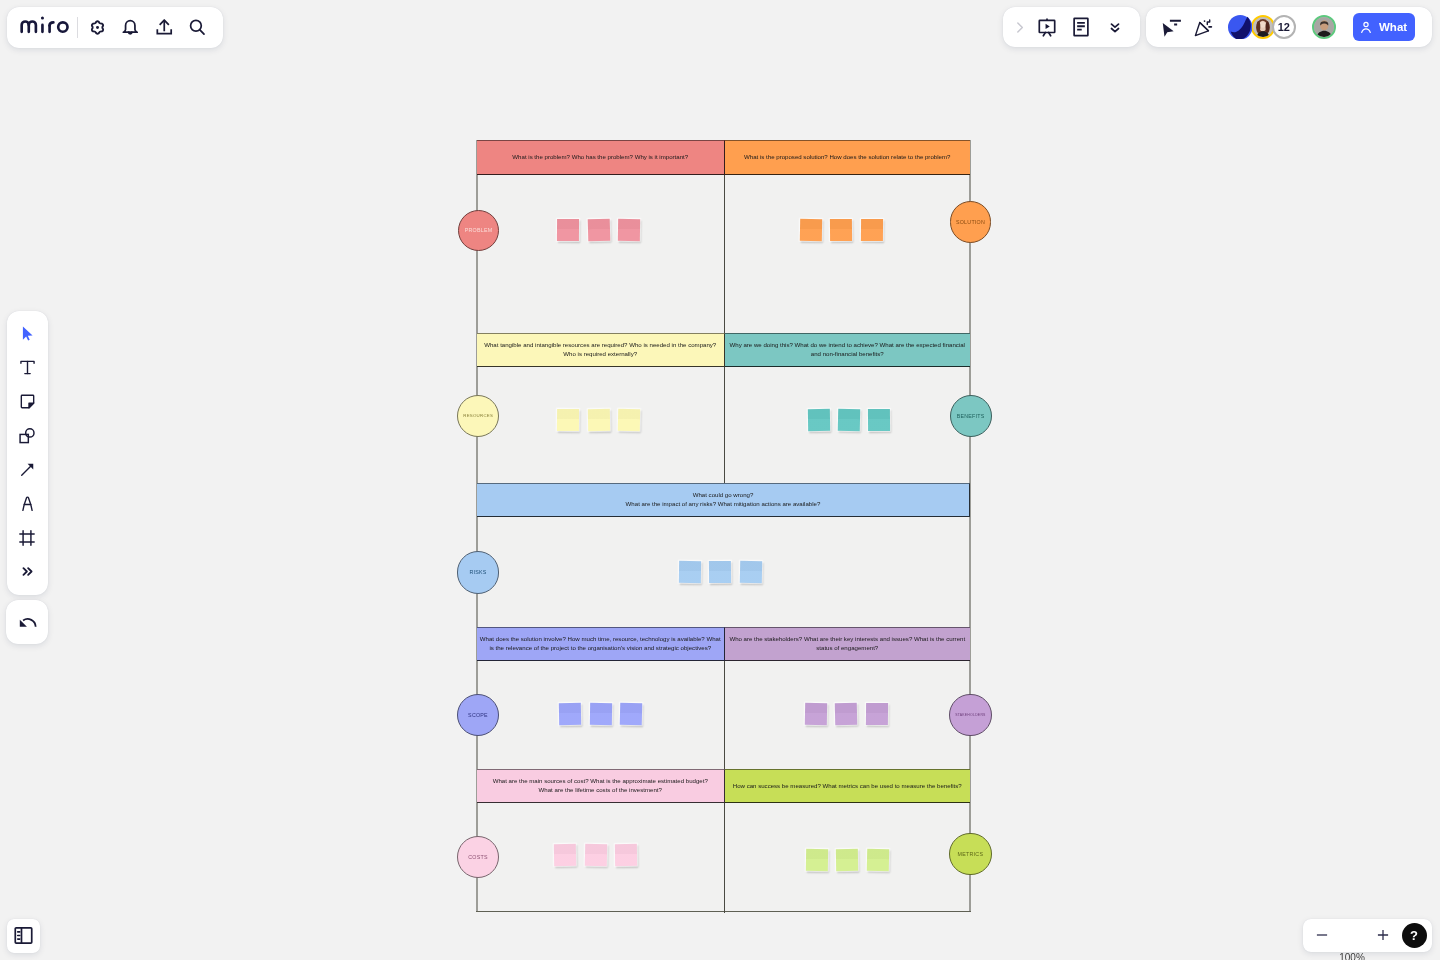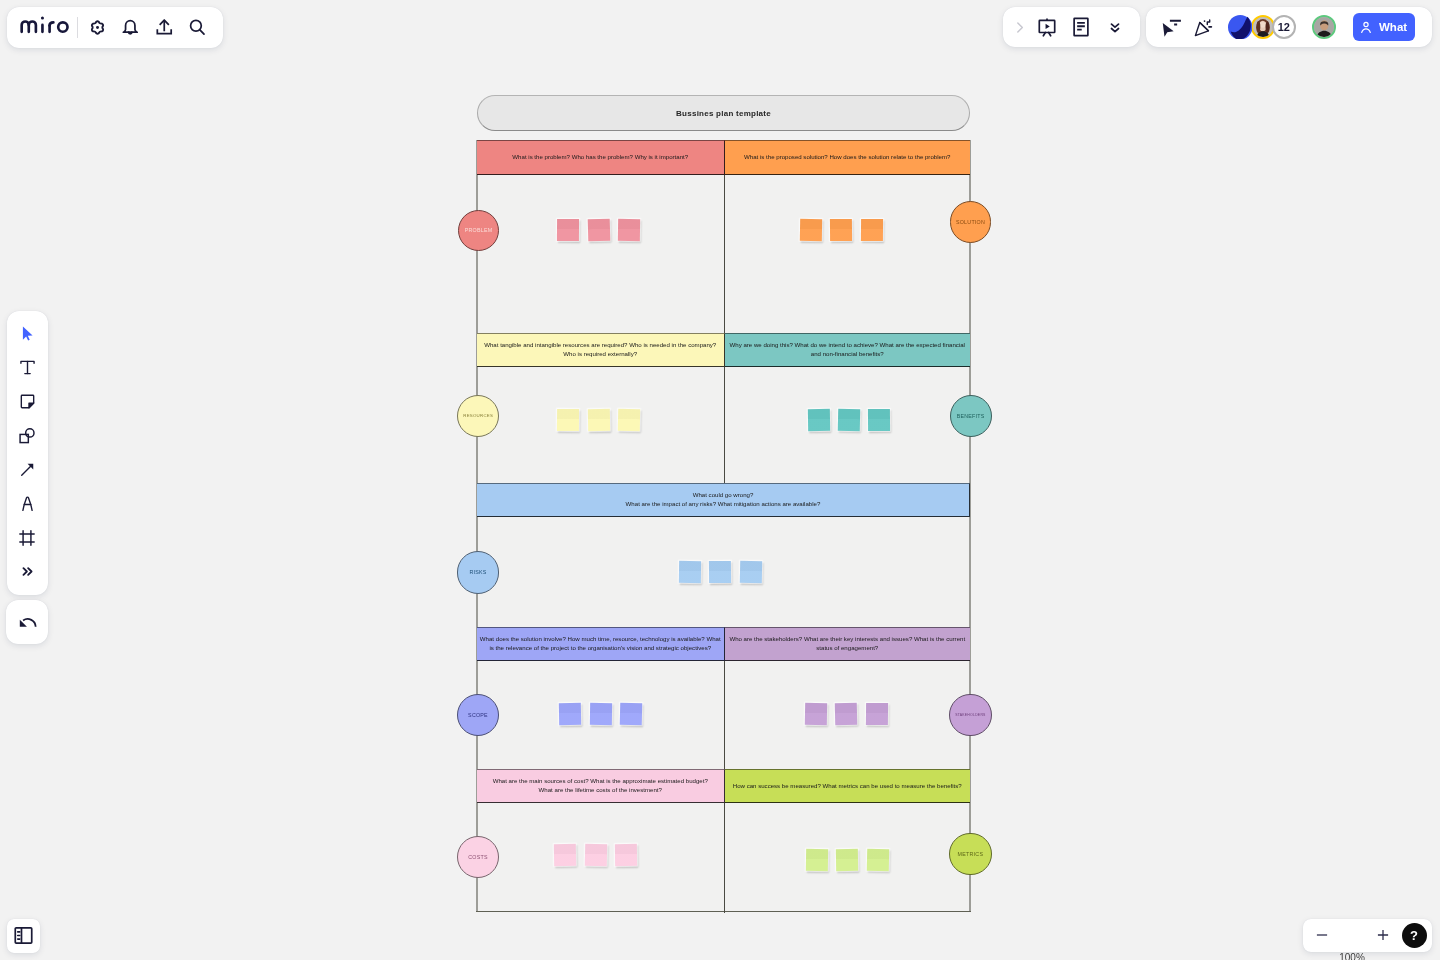--- a/index.html
+++ b/index.html
@@ -284,21 +284,20 @@
     <div class="zoom-btn">
       <svg width="18" height="18" viewBox="0 0 24 24" stroke="#2b2b4a" stroke-width="1.7" stroke-linecap="butt">
           <path d="M5.2 12h13.6M12 5.2v13.6"></path>
         </svg>
     </div>
     <div id="help-btn" style="margin-left:5px">
       <span>?</span>
     </div>
   </div>
 
-  <div id="board-title">Bussines plan template</div>
   <div id="board">
       <div class="grid-rect" style="left:0px;top:35.2px;width:247.5px;height:157.4px;"></div>
       <div class="grid-rect" style="left:247.5px;top:35.2px;width:245.5px;height:157.4px;"></div>
       <div class="grid-rect" style="left:0px;top:227px;width:247.5px;height:115.6px;"></div>
       <div class="grid-rect" style="left:247.5px;top:227px;width:245.5px;height:115.6px;"></div>
       <div class="grid-rect" style="left:0px;top:377.3px;width:493px;height:109.4px;"></div>
       <div class="grid-rect" style="left:0px;top:520.6px;width:247.5px;height:108.4px;"></div>
       <div class="grid-rect" style="left:247.5px;top:520.6px;width:245.5px;height:108.4px;"></div>
       <div class="grid-rect" style="left:0px;top:662.9px;width:247.5px;height:109.1px;"></div>
       <div class="grid-rect" style="left:247.5px;top:662.9px;width:245.5px;height:109.1px;"></div>

